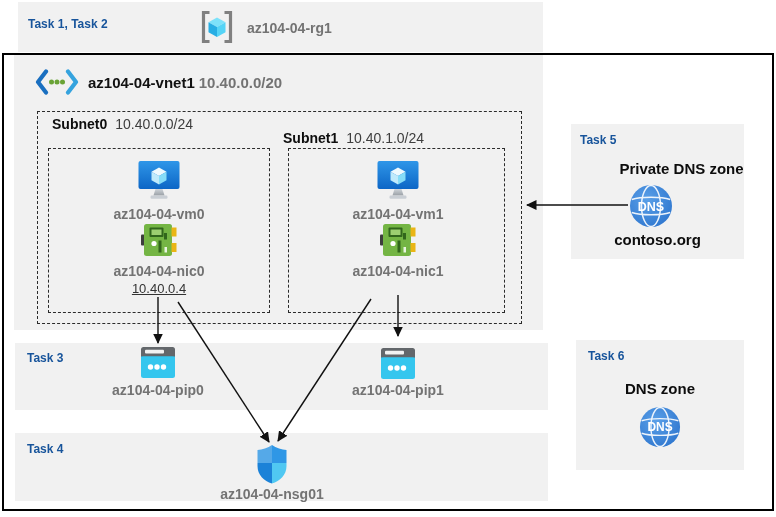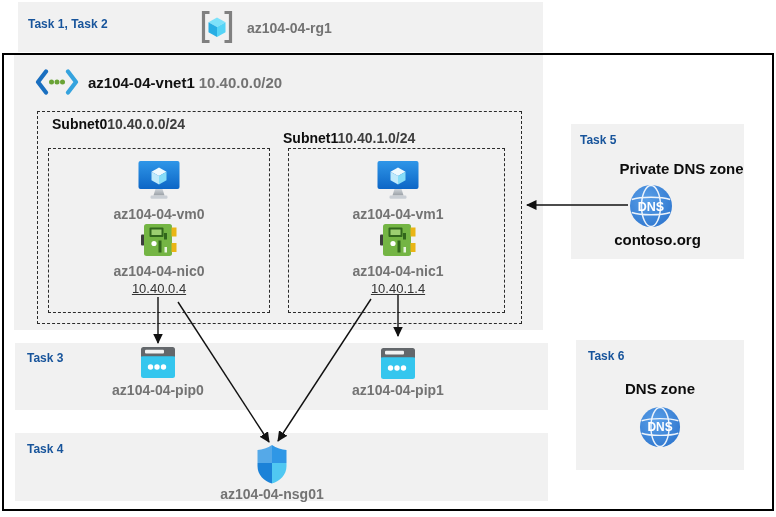--- a/index.html
+++ b/index.html
@@ -7,21 +7,21 @@
     position:relative;width:776px;height:517px;background:#fff;overflow:hidden;
     font-family:"Liberation Sans",sans-serif;color:#111;
   }
   .panel{position:absolute;background:#f1f1f1;z-index:1;}
   .frame{position:absolute;border:2px solid #000;box-sizing:border-box;z-index:0;}
   .dashed{position:absolute;border:1px dashed #2b2b2b;box-sizing:border-box;z-index:2;}
   .task-label{position:absolute;font-size:12px;font-weight:bold;color:#17549b;z-index:3;white-space:nowrap;}
   .res-label{position:absolute;font-size:14px;font-weight:bold;color:#737373;text-align:center;z-index:3;white-space:nowrap;}
   .sub-label{position:absolute;font-size:14px;z-index:3;white-space:nowrap;}
   .sub-label b{font-weight:bold;color:#0d0d0d;}
-  .sub-label .cidr{font-weight:bold;color:#3d3d3d;margin-left:0;}
+  .sub-label .cidr{font-weight:normal;color:#3d3d3d;margin-left:8px;}
   .ip-label{position:absolute;font-size:13px;color:#333;text-align:center;z-index:3;white-space:nowrap;text-decoration:underline;}
   .vnet-title{position:absolute;font-size:15px;z-index:3;white-space:nowrap;}
   .vnet-title b{font-weight:bold;}
   .vnet-title .cidr{font-weight:bold;color:#737373;margin-left:4px;}
   .ctr-title{position:absolute;font-size:15px;font-weight:bold;color:#0d0d0d;text-align:center;z-index:3;white-space:nowrap;}
   .icon{position:absolute;z-index:3;}
   #arrows{position:absolute;left:0;top:0;z-index:10;pointer-events:none;}
 </style>
 </head>
 <body>
@@ -118,21 +118,20 @@
     <rect x="30.5" y="5.5" width="5" height="9" fill="#eab515"></rect>
     <rect x="30.5" y="21" width="5" height="9" fill="#eab515"></rect>
     <rect x="8.5" y="5.5" width="14" height="9.5" rx="1" fill="#31661c"></rect>
     <rect x="10.5" y="7.5" width="10" height="5.5" fill="#9ccf70"></rect>
     <circle cx="13" cy="21.5" r="2.6" fill="#ffffff"></circle>
     <rect x="17.5" y="18.5" width="3" height="12" fill="#31661c"></rect>
     <rect x="23" y="11" width="3" height="6.5" fill="#31661c"></rect>
     <rect x="23.5" y="25" width="2.5" height="5.5" fill="#e8f5e0"></rect>
   </svg>
   <div class="res-label" style="left:328px;top:263px;width:140px;">az104-04-nic1</div>
-  <div class="ip-label" style="left:328px;top:281px;width:140px;">10.40.1.4</div>
 
   <div class="panel" style="left:15px;top:343px;width:533px;height:67px;"></div>
   <div class="task-label" style="left:27px;top:351px;">Task 3</div>
 
   <svg class="icon" style="left:140px;top:346px;" width="36" height="33" viewBox="0 0 36 33">
     <rect x="1" y="1" width="34" height="14" rx="2.5" fill="#63676b"></rect>
     <rect x="1" y="10.5" width="34" height="21.5" rx="2.5" fill="#35c6ee"></rect>
     <rect x="1" y="10.5" width="34" height="6" fill="#35c6ee"></rect>
     <rect x="5" y="3.8" width="19" height="3.8" rx="1" fill="#f2f2f2"></rect>
     <circle cx="10.5" cy="21" r="2.7" fill="#ffffff"></circle>

